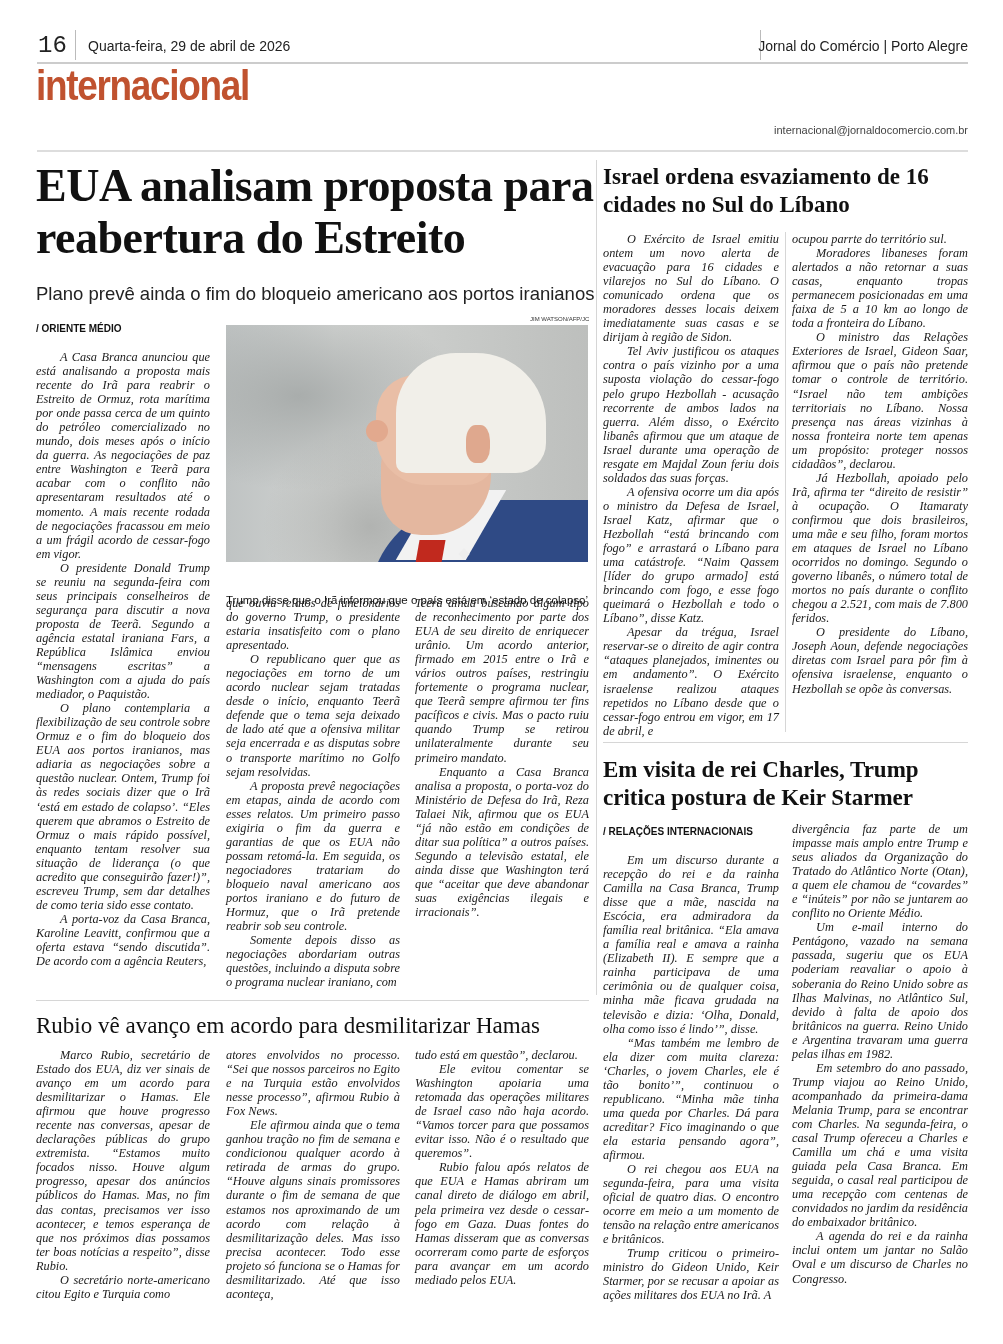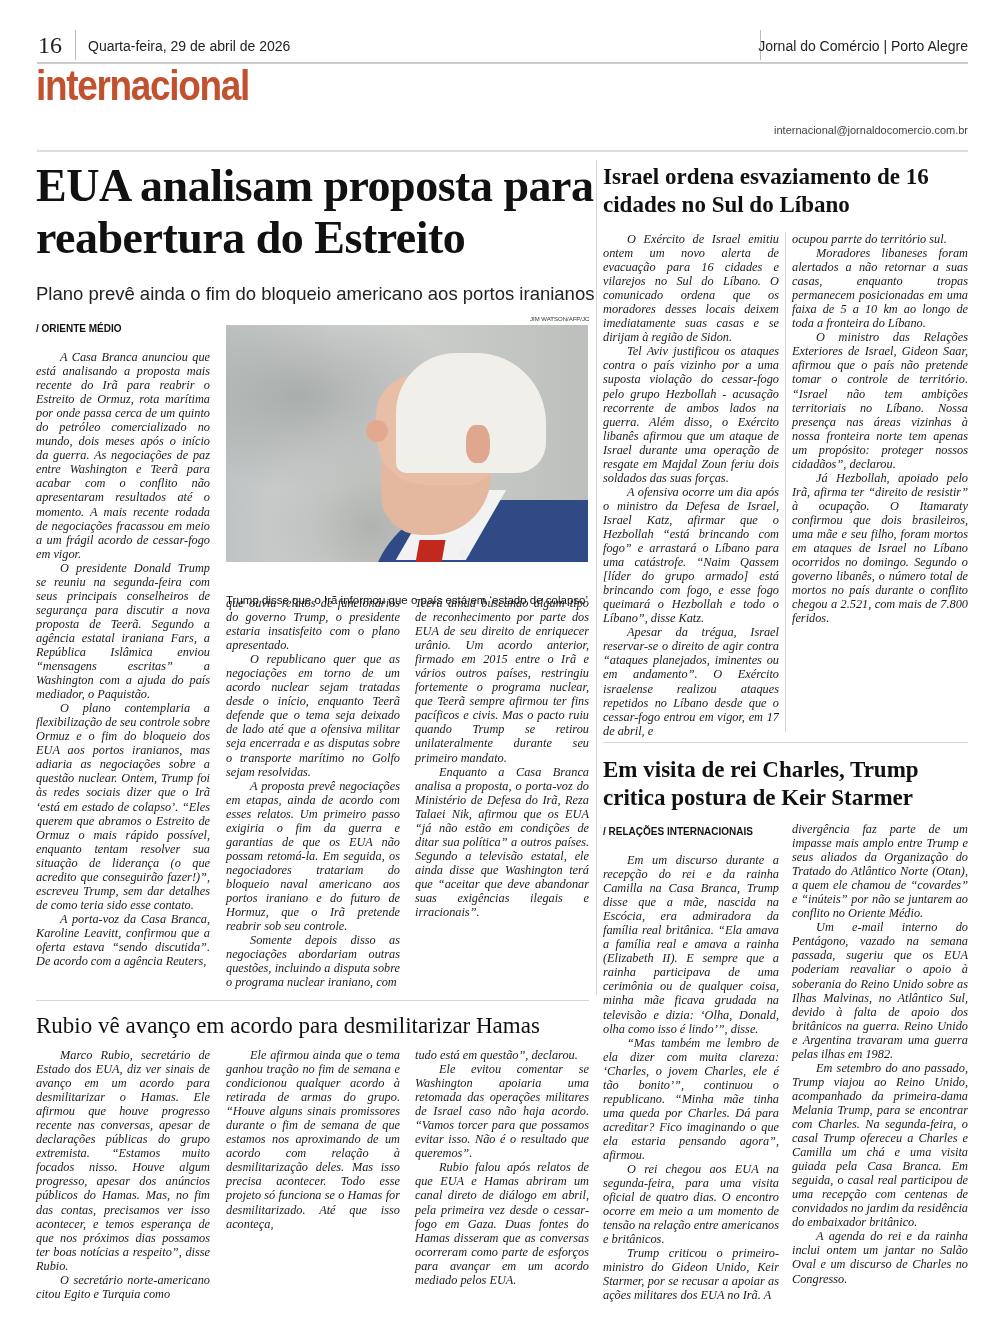--- a/index.html
+++ b/index.html
@@ -2,21 +2,21 @@
 <html><head>
 <meta charset="utf-8">
 <style>
   * { box-sizing: border-box; margin: 0; padding: 0; }
   html, body { width: 1003px; height: 1344px; background: #fff; overflow: hidden; }
   body { position: relative; font-family: "DejaVu Serif", serif; color: #1a1a1a; }
 
   .abs { position: absolute; }
 
   
-  #page-number { left: 38px; top: 32px; font-size: 24px; font-family: Liberation Serif, serif; color: #222; }
+  #page-number { left: 38px; top: 32px; font-size: 24px; font-family: Liberation Mono, monospace; color: #222; }
   #hdr-vsep1 { left: 75px; top: 30px; width: 1px; height: 30px; background: #bbb; }
   #date-line { left: 88px; top: 38px; font-size: 14px; font-family: "Liberation Sans", sans-serif; color: #222; }
   #hdr-vsep2 { left: 760px; top: 30px; width: 1px; height: 30px; background: #bbb; }
   #paper-name { right: 35px; top: 38px; font-size: 14px; font-family: "Liberation Sans", sans-serif; color: #222; }
   #hdr-rule1 { left: 37px; right: 35px; top: 62px; height: 2px; background: #ccc; }
   #section-title { left: 36px; top: 62px; font-size: 42px; font-weight: bold; color: #c0522f; font-family: "Liberation Sans", sans-serif; letter-spacing: -1.5px; transform: scaleX(0.88); transform-origin: left; }
   #section-email { right: 35px; top: 124px; font-size: 11px; font-family: "Liberation Sans", sans-serif; color: #444; text-align: center; }
   #hdr-rule2 { left: 37px; right: 35px; top: 150px; height: 2px; background: #ddd; }
 
   
@@ -134,20 +134,21 @@
   <p>O Exército de Israel emitiu ontem um novo alerta de evacuação para 16 cidades e vilarejos no Sul do Líbano. O comunicado ordena que os moradores desses locais deixem imediatamente suas casas e se dirijam à região de Sidon.</p>
   <p>Tel Aviv justificou os ataques contra o país vizinho por a uma suposta violação do cessar-fogo pelo grupo Hezbollah - acusação recorrente de ambos lados na guerra. Além disso, o Exército libanês afirmou que um ataque de Israel durante uma operação de resgate em Majdal Zoun feriu dois soldados das suas forças.</p>
   <p>A ofensiva ocorre um dia após o ministro da Defesa de Israel, Israel Katz, afirmar que o Hezbollah “está brincando com fogo” e arrastará o Líbano para uma catástrofe. “Naim Qassem [líder do grupo armado] está brincando com fogo, e esse fogo queimará o Hezbollah e todo o Líbano”, disse Katz.</p>
   <p>Apesar da trégua, Israel reservar-se o direito de agir contra “ataques planejados, iminentes ou em andamento”. O Exército israelense realizou ataques repetidos no Líbano desde que o cessar-fogo entrou em vigor, em 17 de abril, e</p>
 </div>
 <div class="col" id="r2">
   <p class="noindent">ocupou parrte do território sul.</p>
   <p>Moradores libaneses foram alertados a não retornar a suas casas, enquanto tropas permanecem posicionadas em uma faixa de 5 a 10 km ao longo de toda a fronteira do Líbano.</p>
   <p>O ministro das Relações Exteriores de Israel, Gideon Saar, afirmou que o país não pretende tomar o controle de território. “Israel não tem ambições territoriais no Líbano. Nossa presença nas áreas vizinhas à nossa fronteira norte tem apenas um propósito: proteger nossos cidadãos”, declarou.</p>
   <p>Já Hezbollah, apoiado pelo Irã, afirma ter “direito de resistir” à ocupação. O Itamaraty confirmou que dois brasileiros, uma mãe e seu filho, foram mortos em ataques de Israel no Líbano ocorridos no domingo. Segundo o governo libanês, o número total de mortos no país durante o conflito chegou a 2.521, com mais de 7.800 feridos.</p>
+  <p>O presidente do Líbano, Joseph Aoun, defende negociações diretas com Israel para pôr fim à ofensiva israelense, enquanto o Hezbollah se opõe às conversas.</p>
 </div>
 
 <div class="abs" id="charles-headline">Em visita de rei Charles, Trump critica postura de Keir Starmer</div>
 <div class="abs kicker" id="charles-kicker">/ RELAÇÕES INTERNACIONAIS</div>
 <div class="col" id="r3">
   <p>Em um discurso durante a recepção do rei e da rainha Camilla na Casa Branca, Trump disse que a mãe, nascida na Escócia, era admiradora da família real britânica. “Ela amava a família real e amava a rainha (Elizabeth II). E sempre que a rainha participava de uma cerimônia ou de qualquer coisa, minha mãe ficava grudada na televisão e dizia: ‘Olha, Donald, olha como isso é lindo’”, disse.</p>
   <p>“Mas também me lembro de ela dizer com muita clareza: ‘Charles, o jovem Charles, ele é tão bonito’”, continuou o republicano. “Minha mãe tinha uma queda por Charles. Dá para acreditar? Fico imaginando o que ela estaria pensando agora”, afirmou.</p>
   <p>O rei chegou aos EUA na segunda-feira, para uma visita oficial de quatro dias. O encontro ocorre em meio a um momento de tensão na relação entre americanos e britânicos.</p>
   <p>Trump criticou o primeiro-ministro do Gideon Unido, Keir Starmer, por se recusar a apoiar as ações militares dos EUA no Irã. A</p>
 </div>
@@ -157,19 +158,20 @@
   <p>Em setembro do ano passado, Trump viajou ao Reino Unido, acompanhado da primeira-dama Melania Trump, para se encontrar com Charles. Na segunda-feira, o casal Trump ofereceu a Charles e Camilla um chá e uma visita guiada pela Casa Branca. Em seguida, o casal real participou de uma recepção com centenas de convidados no jardim da residência do embaixador britânico.</p>
   <p>A agenda do rei e da rainha inclui ontem um jantar no Salão Oval e um discurso de Charles no Congresso.</p>
 </div>
 
 <div class="abs" id="hamas-headline">Rubio vê avanço em acordo para desmilitarizar Hamas</div>
 <div class="col" id="b1">
   <p>Marco Rubio, secretário de Estado dos EUA, diz ver sinais de avanço em um acordo para desmilitarizar o Hamas. Ele afirmou que houve progresso recente nas conversas, apesar de declarações públicas do grupo extremista. “Estamos muito focados nisso. Houve algum progresso, apesar dos anúncios públicos do Hamas. Mas, no fim das contas, precisamos ver isso acontecer, e temos esperança de que nos próximos dias possamos ter boas notícias a respeito”, disse Rubio.</p>
   <p>O secretário norte-americano citou Egito e Turquia como</p>
 </div>
 <div class="col" id="b2">
+  <p class="noindent">atores envolvidos no processo. “Sei que nossos parceiros no Egito e na Turquia estão envolvidos nesse processo”, afirmou Rubio à Fox News.</p>
   <p>Ele afirmou ainda que o tema ganhou tração no fim de semana e condicionou qualquer acordo à retirada de armas do grupo. “Houve alguns sinais promissores durante o fim de semana de que estamos nos aproximando de um acordo com relação à desmilitarização deles. Mas isso precisa acontecer. Todo esse projeto só funciona se o Hamas for desmilitarizado. Até que isso aconteça,</p>
 </div>
 <div class="col" id="b3">
   <p class="noindent">tudo está em questão”, declarou.</p>
   <p>Ele evitou comentar se Washington apoiaria uma retomada das operações militares de Israel caso não haja acordo. “Vamos torcer para que possamos evitar isso. Não é o resultado que queremos”.</p>
   <p>Rubio falou após relatos de que EUA e Hamas abriram um canal direto de diálogo em abril, pela primeira vez desde o cessar-fogo em Gaza. Duas fontes do Hamas disseram que as conversas ocorreram como parte de esforços para avançar em um acordo mediado pelos EUA.</p>
 </div>
 
 </body></html>

